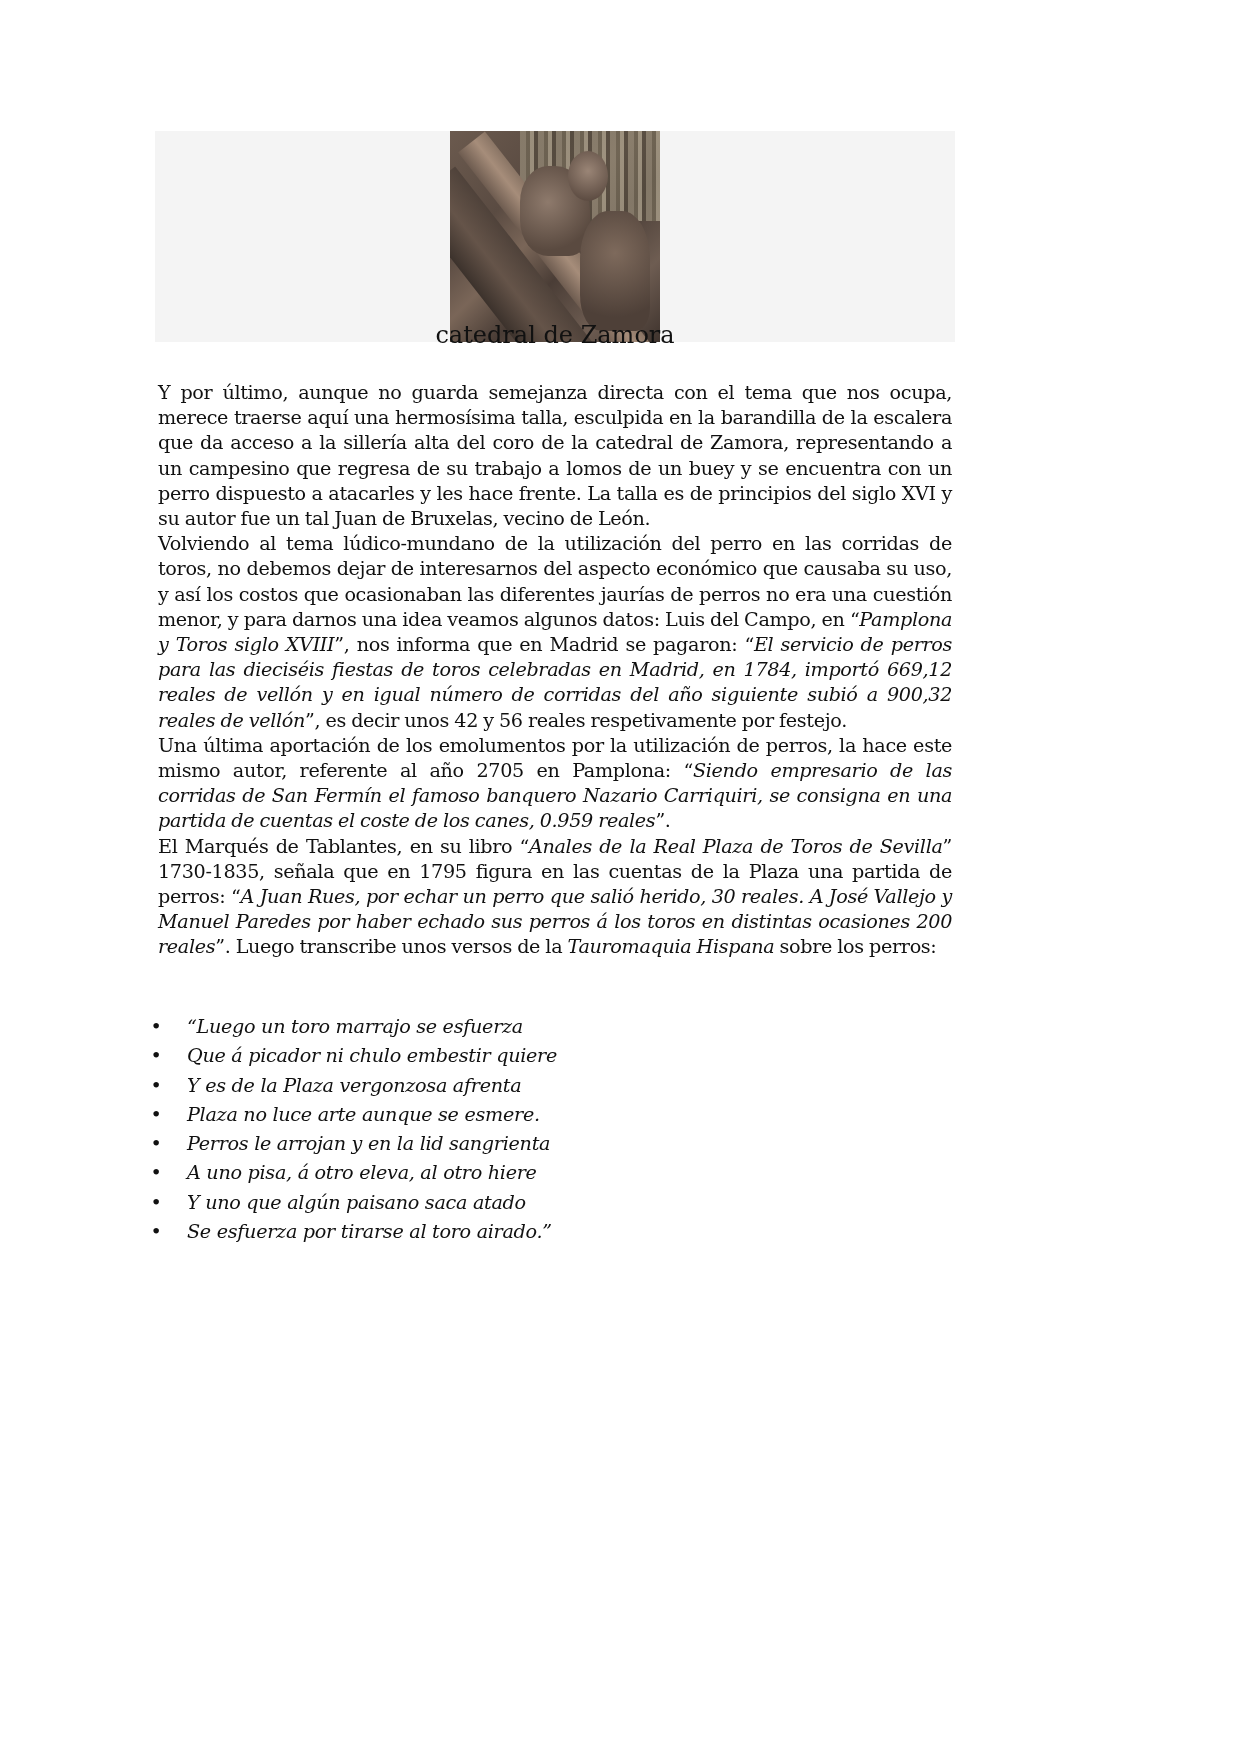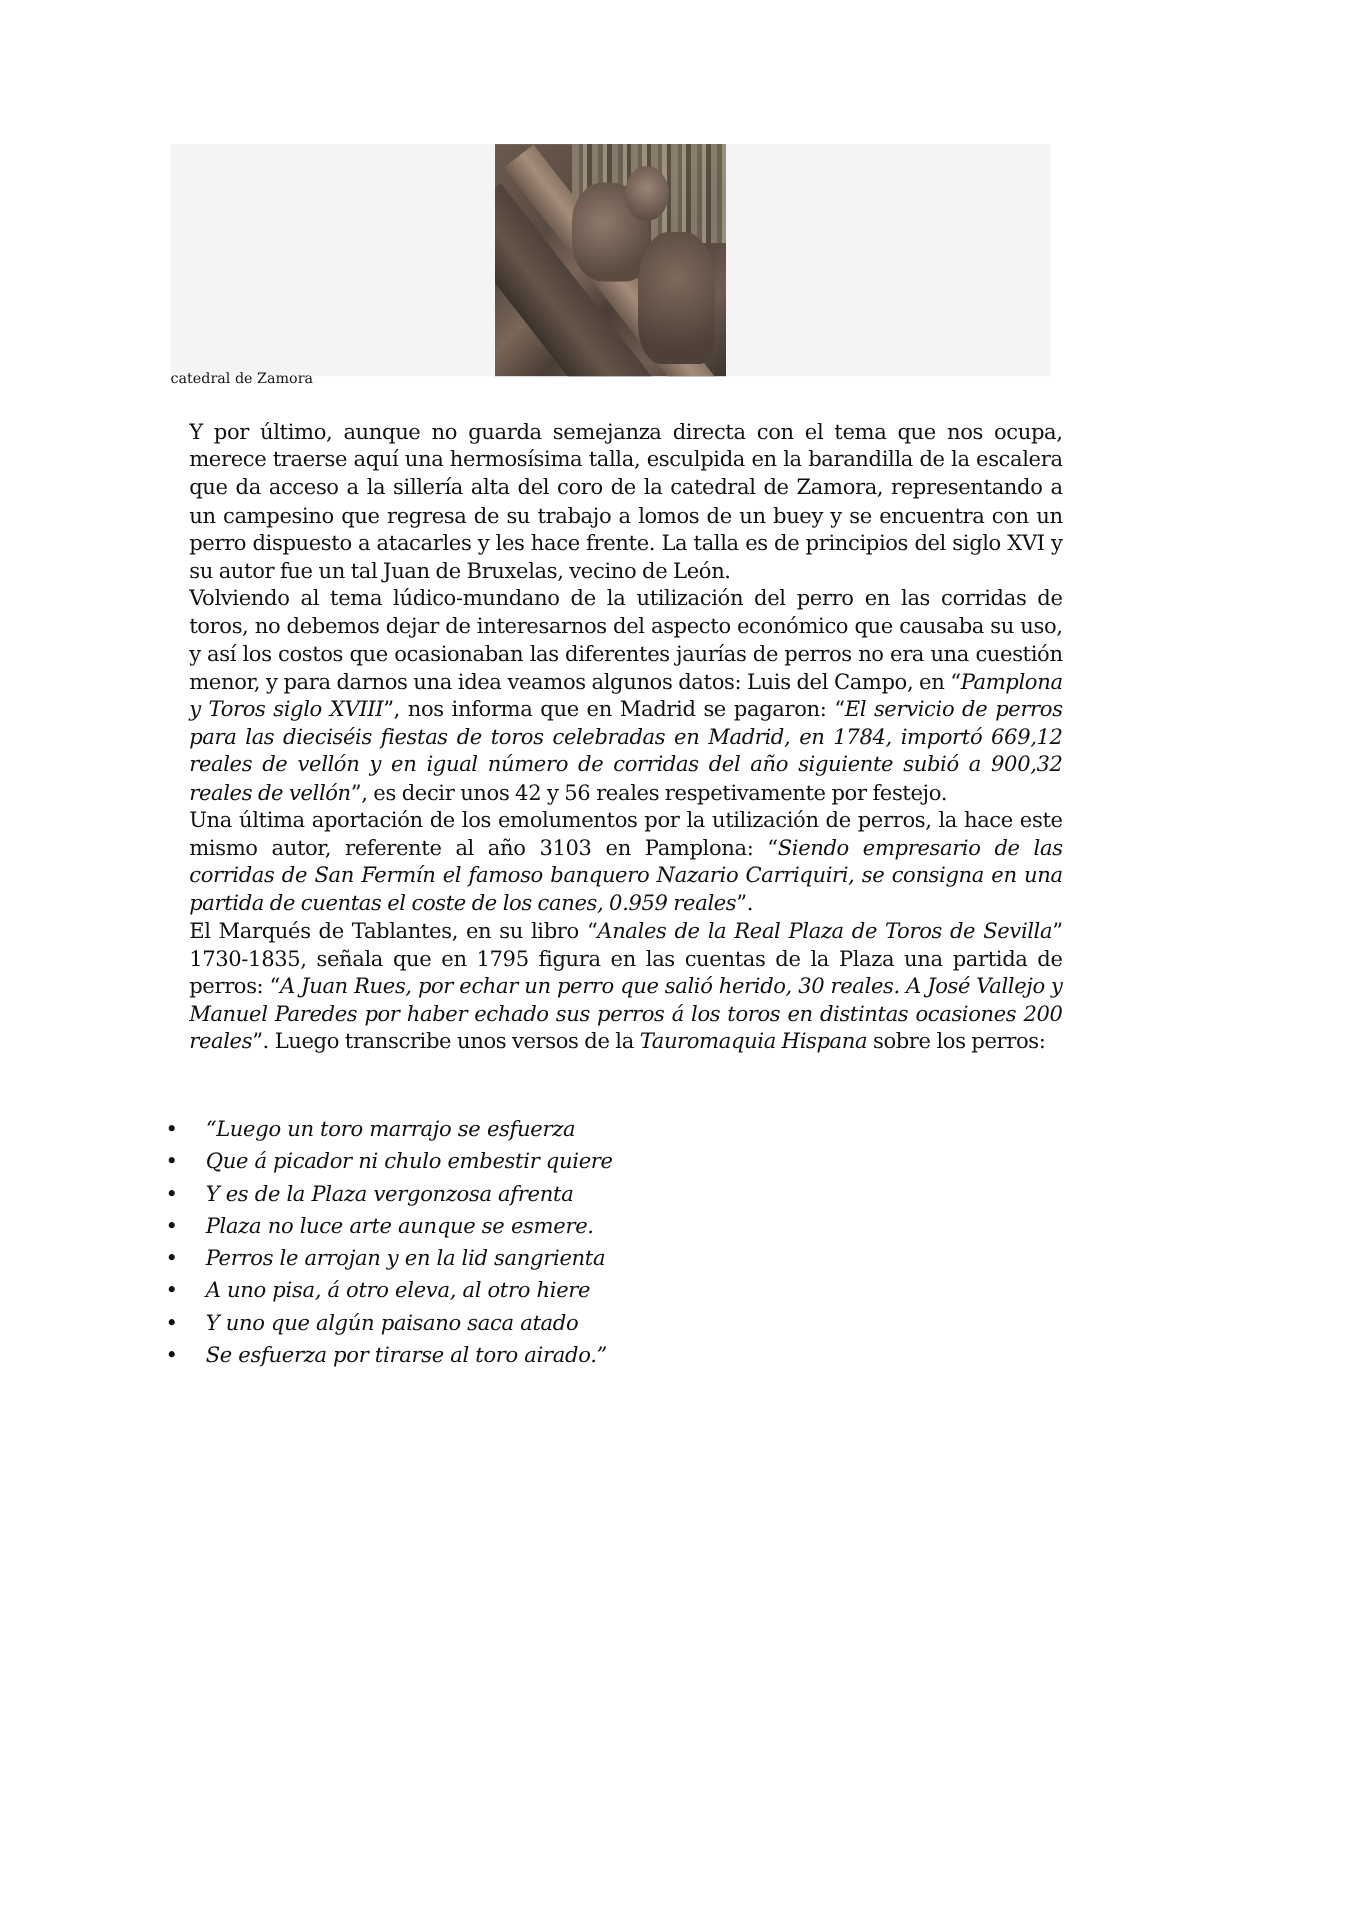--- a/index.html
+++ b/index.html
@@ -65,29 +65,29 @@
     }
     .photo .figure-man {
       position: absolute;
       left: 118px; top: 20px; width: 40px; height: 50px;
       border-radius: 50%;
       background: radial-gradient(circle at 50% 40%, #9a8576, #5e4d43 80%);
     }
     .caption {
       position: absolute;
       left: 155px;
-      top: 332px;
+      top: 322px;
       width: 800px;
-      text-align: left;
-      font-size: 13px;
+      text-align: center;
+      font-size: 24px;
       line-height: 26px;
     }
     .body-text {
       position: absolute;
-      left: 172px;
+      left: 158px;
       top: 380px;
       width: 794px;
       font-size: 19.2px;
       line-height: 25.2px;
       text-align: justify;
       letter-spacing: -0.35px;
       word-spacing: -0.5px;
     }
     .body-text p {
       margin: 0;
@@ -136,21 +136,21 @@
 <div class="caption">catedral de Zamora</div>
 
 <div class="body-text">
   <p>
     <span>Y por último, aunque no guarda semejanza directa con el tema que nos ocupa, merece traerse aquí una hermosísima talla, esculpida en la barandilla de la escalera que da acceso a la sillería alta del coro de la catedral de Zamora, representando a un campesino que regresa de su trabajo a lomos de un buey y se encuentra con un perro dispuesto a atacarles y les hace frente. La talla es de principios del siglo XVI y su autor fue un  tal Juan de Bruxelas,  vecino de León.</span>
   </p>
   <p>
     <span>Volviendo al tema lúdico-mundano de la utilización del perro en las corridas de toros, no debemos dejar de interesarnos del aspecto económico que causaba su uso, y así los costos que ocasionaban las diferentes jaurías de perros no era una cuestión menor, y para darnos una idea veamos algunos datos: Luis del Campo, en “</span><i>Pamplona y Toros siglo XVIII</i><span>”, nos informa que en Madrid se pagaron: “</span><i>El servicio de perros para las dieciséis fiestas de toros celebradas en Madrid, en 1784, importó 669,12 reales de vellón y en igual número de corridas del año siguiente subió a 900,32 reales de vellón</i><span>”, es decir unos 42 y 56 reales respetivamente por festejo.</span>
   </p>
   <p>
-    <span>Una última aportación de los emolumentos por la utilización de perros, la hace este mismo autor, referente al año 3103 en Pamplona: “</span><i>Siendo empresario de las corridas de San Fermín el famoso banquero Nazario Carriquiri, se consigna en una partida de cuentas el coste de los canes, 0.959 reales</i><span>”.</span>
+    <span>Una última aportación de los emolumentos por la utilización de perros, la hace este mismo autor, referente al año 2705 en Pamplona: “</span><i>Siendo empresario de las corridas de San Fermín el famoso banquero Nazario Carriquiri, se consigna en una partida de cuentas el coste de los canes, 0.959 reales</i><span>”.</span>
   </p>
   <p>
     <span>El Marqués de Tablantes, en su libro “</span><i>Anales de la Real Plaza de Toros de Sevilla</i><span>” 1730-1835, señala que en 1795 figura en las cuentas de la Plaza una partida de perros: “</span><i>A Juan Rues, por echar un perro que salió herido, 30 reales. A José Vallejo y Manuel Paredes por haber echado sus perros á los toros en distintas ocasiones 200 reales</i><span>”. Luego transcribe unos versos de la </span><i>Tauromaquia Hispana</i><span> sobre los perros:</span>
   </p>
 </div>
 
 <ul class="verses">
   <li><span class="bullet">•</span><span>“Luego un toro marrajo se esfuerza</span></li>
   <li><span class="bullet">•</span><span>Que á picador ni chulo embestir quiere</span></li>
   <li><span class="bullet">•</span><span>Y es de la Plaza vergonzosa afrenta</span></li>

